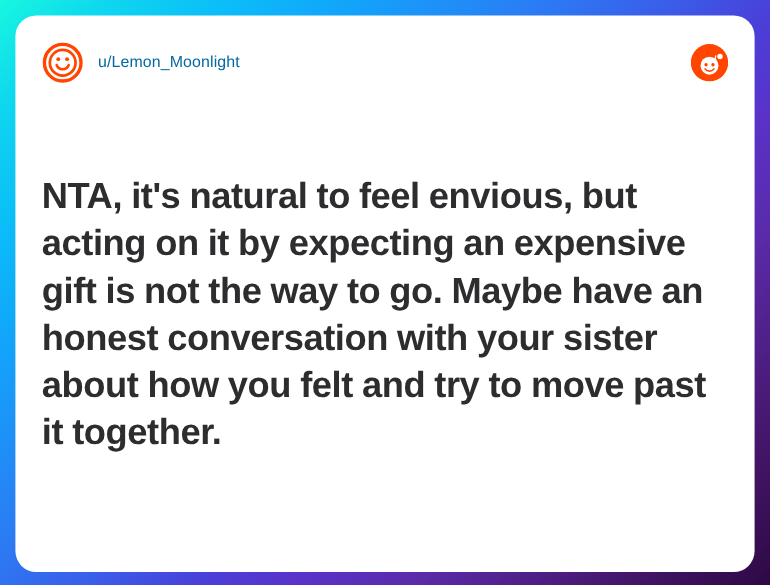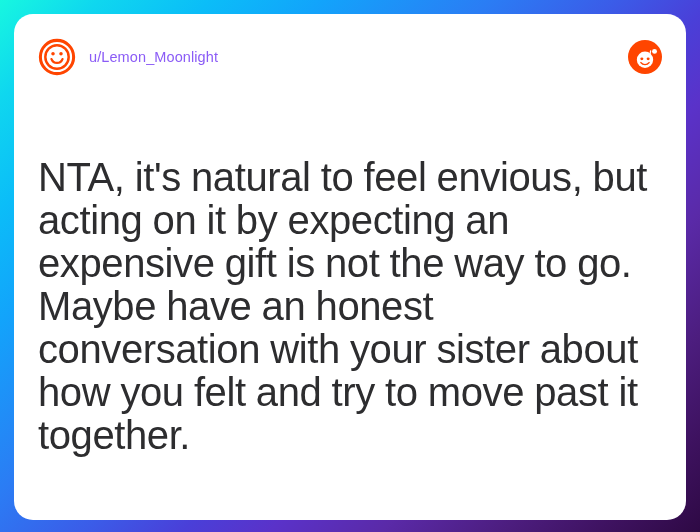--- a/index.html
+++ b/index.html
@@ -74,21 +74,21 @@
 
   .avatar {
     width: 38px;
     height: 38px;
     flex: 0 0 auto;
     display: block;
   }
 
   .author-name {
     font-size: 14.5px;
-    color: #8b5cf6;
+    color: #0369a1;
     letter-spacing: 0.1px;
     white-space: nowrap;
     font-family: "Liberation Sans", sans-serif;
   }
 
   .brand-logo {
     width: 34px;
     height: 34px;
     flex: 0 0 auto;
     display: block;
@@ -97,27 +97,27 @@
   
   .card-body {
     position: absolute;
     left: 24px;
     right: 22px;
     top: 142px;
   }
 
   .post-text {
     margin: 0;
-    font-size: 40px;
+    font-size: 33px;
     line-height: 43px;
     color: #2d2d2f;
     letter-spacing: -0.4px;
     word-spacing: -0.5px;
     font-family: "Liberation Sans", sans-serif;
-    font-weight: 400;
+    font-weight: 700;
   }
 </style>
 </head>
 <body>
 
 <div id="backdrop">
 
   <div id="card">
 
     <div class="card-header">

